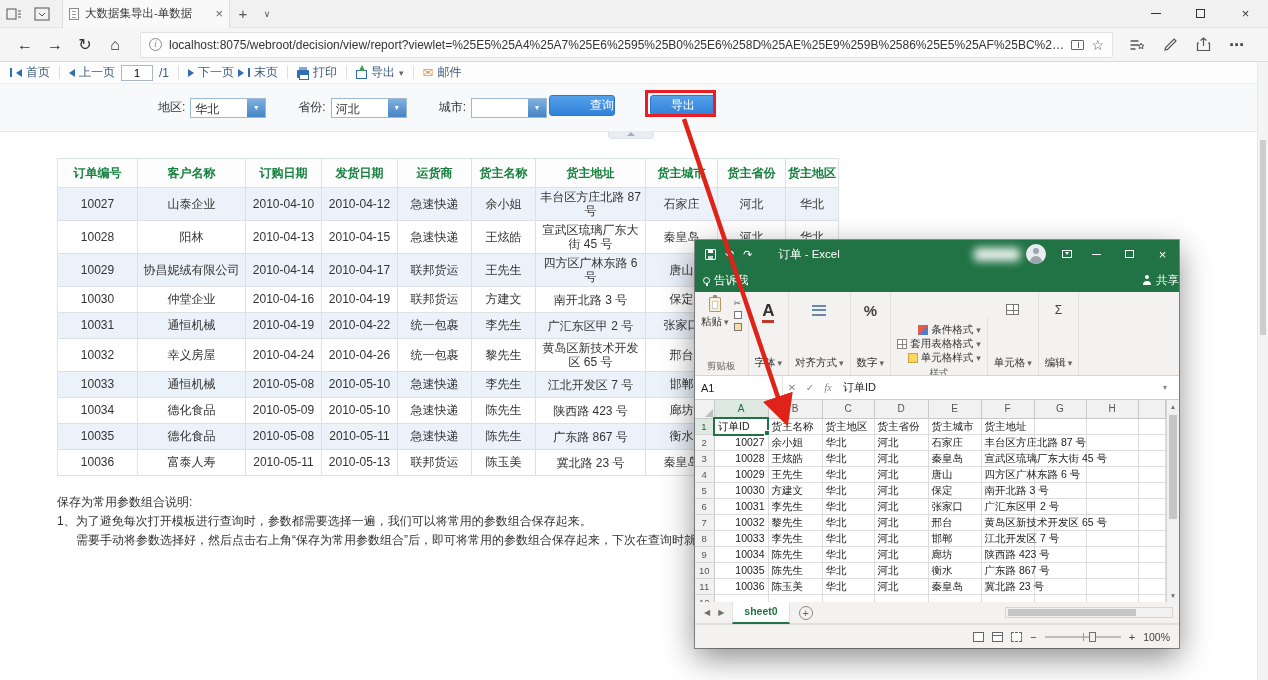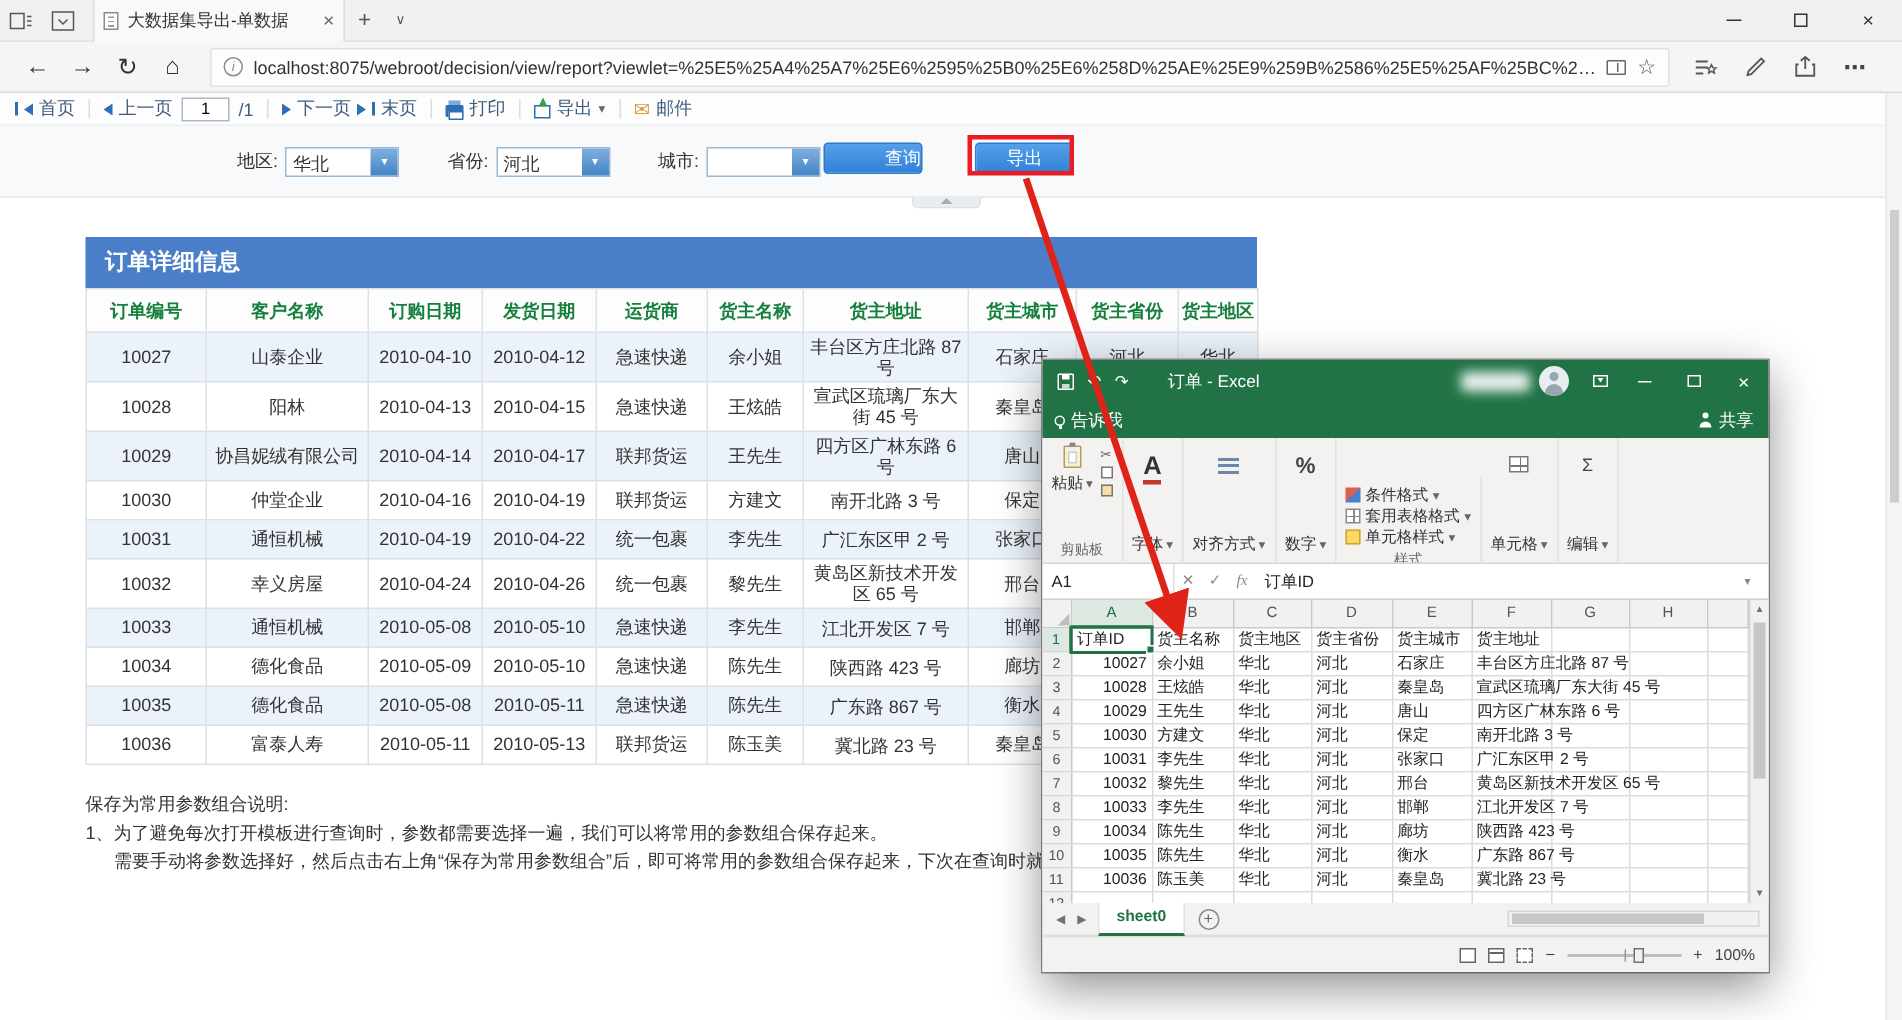--- a/index.html
+++ b/index.html
@@ -101,21 +101,21 @@
   .xl-ctl .maxbox{width:9px;height:8px;border:1px solid #fff;}
   .xl-ctl .minbar{width:9px;height:1px;background:#fff;}
   .xl-tabs{height:24px;background:#217346;display:flex;align-items:stretch;flex:none;}
   #xl-tabs-list{display:flex;}
   .xl-tab{position:relative;color:#fff;font-size:11.5px;line-height:24px;padding:0 9px;white-space:nowrap;}
   .xl-tab.active{font-weight:bold;}
   .xl-tab.active::after{content:"";position:absolute;left:8px;right:8px;bottom:0;height:3px;background:#fff;}
   .tellme{display:flex;align-items:center;gap:4px;color:#fff;font-size:11.5px;padding:0 8px;}
   .icon-bulb{width:7px;height:7px;border:1px solid #fff;border-radius:50%;position:relative;}
   .icon-bulb::after{content:"";position:absolute;left:1.5px;bottom:-3px;width:2px;height:3px;background:#fff;}
-  .xl-share{margin-left:auto;display:flex;align-items:center;gap:4px;color:#fff;font-size:11.5px;padding-right:10px;}
+  .xl-share{margin-left:auto;display:flex;align-items:center;gap:4px;color:#fff;font-size:11.5px;}
   .icon-person{position:relative;width:10px;height:10px;}
   .icon-person::before{content:"";position:absolute;top:0;left:3px;width:4px;height:4px;border-radius:50%;background:#fff;}
   .icon-person::after{content:"";position:absolute;bottom:0;left:1px;width:8px;height:4px;border-radius:4px 4px 0 0;background:#fff;}
 
   .xl-ribbon{height:84px;background:#F3F2F1;border-bottom:1px solid #D5D5D5;display:flex;overflow:hidden;flex:none;}
   .xl-group{display:flex;flex-direction:column;align-items:center;padding:5px 6px 1px;border-right:1px solid #E1E1E1;}
   .xg-row{display:flex;gap:5px;}
   .xl-paste{display:flex;flex-direction:column;align-items:center;gap:3px;}
   .clip-icon{position:relative;width:12px;height:15px;background:#F7EFD8;border:1px solid #B29A62;border-radius:1px;}
   .clip-icon::before{content:"";position:absolute;top:-3px;left:3px;width:4px;height:3px;background:#8A8A8A;border-radius:1px;}
@@ -124,21 +124,21 @@
   .xl-smalls{display:flex;flex-direction:column;gap:4px;padding-top:2px;}
   .smico{font-size:9px;color:#666;line-height:8px;}
   .sq{width:8px;height:8px;border:1px solid #777;background:#fff;}
   .sq2{width:8px;height:8px;border:1px solid #777;background:#F6E0A8;}
   .xl-group-label{margin-top:auto;font-size:9.5px;color:#666;padding:2px 0 1px;}
   .big-a{font-size:17px;font-weight:bold;color:#333;line-height:20px;position:relative;margin-top:4px;}
   .big-a::after{content:"";position:absolute;left:0;right:0;bottom:-2px;height:3px;background:#C0392B;}
   .xl-mini-label{font-size:10.5px;color:#333;margin-top:auto;padding-bottom:4px;display:flex;gap:2px;align-items:center;}
   .align-icon{width:14px;height:11px;margin-top:8px;background:repeating-linear-gradient(to bottom,#6B89A8 0 2px,transparent 2px 4.5px);}
   .pct-icon{font-size:15px;font-weight:bold;color:#444;margin-top:5px;}
-  .xg-styles{align-items:flex-start;margin-top:26px;}
+  .xg-styles{align-items:flex-end;margin-top:26px;}
   .style-btn{display:flex;align-items:center;gap:3px;font-size:10.5px;color:#333;height:18px;}
   .sticon{width:10px;height:10px;flex:none;}
   .sticon.c1{background:linear-gradient(135deg,#E05D4B 50%,#4B7FD0 50%);}
   .sticon.c2{border:1px solid #888;background:linear-gradient(to right,transparent 4px,#888 4px 5px,transparent 5px),linear-gradient(to bottom,transparent 4px,#888 4px 5px,transparent 5px),#fff;}
   .sticon.c3{background:#FFD75E;border:1px solid #C9A53F;}
   .xg-styles .xl-group-label{align-self:center;}
   .cells-icon{width:13px;height:11px;border:1px solid #777;margin-top:7px;background:linear-gradient(to right,transparent 6px,#777 6px 7px,transparent 7px),linear-gradient(to bottom,transparent 5px,#777 5px 6px,transparent 6px),#fff;}
   .edit-icon{font-size:12px;color:#444;margin-top:6px;}
 
   .xl-formula{height:24px;background:#fff;border-bottom:1px solid #D0CECE;display:flex;align-items:center;flex:none;}
@@ -324,21 +324,20 @@
           <span class="val"></span>
           <span class="dd">▾</span>
         </span>
       </span>
       <span class="pbtn q">查询</span>
       <span class="pbtn e">导出</span>
     </div>
     <div class="collapse"></div>
 
     <div class="report">
-      <div class="rpt-title">订单详细信息</div>
       <table class="rpt">
         <colgroup id="rpt-cols">
             <col style="width: 80px;">
             <col style="width: 108px;">
             <col style="width: 76px;">
             <col style="width: 76px;">
             <col style="width: 74px;">
             <col style="width: 64px;">
             <col style="width: 110px;">
             <col style="width: 72px;">

